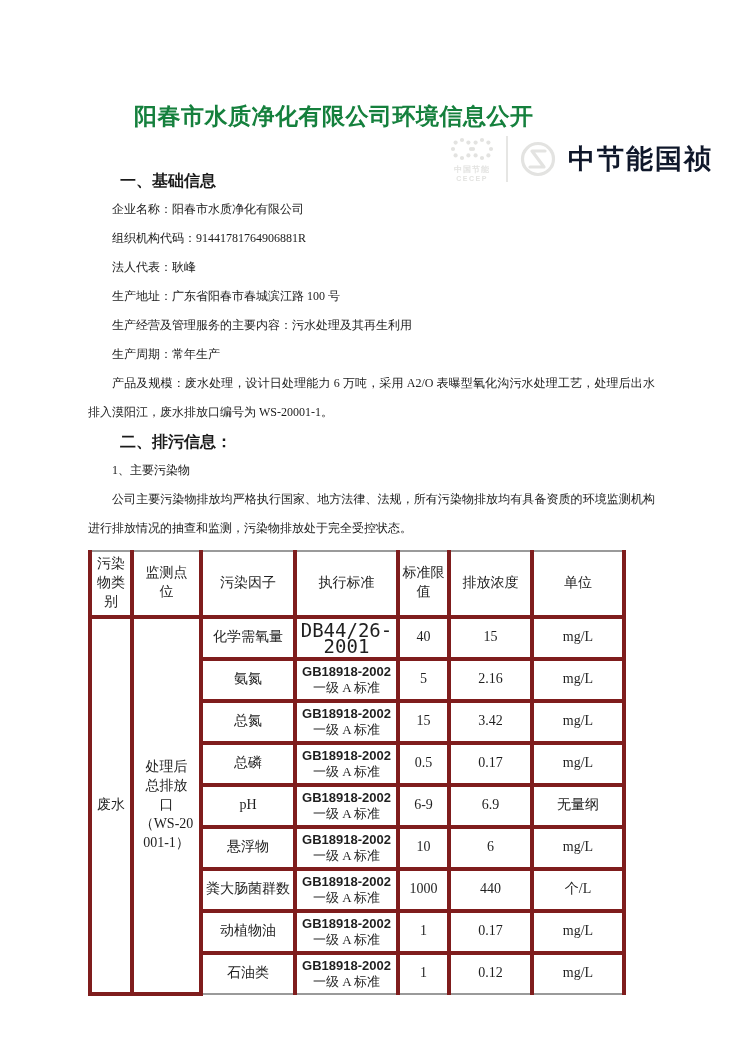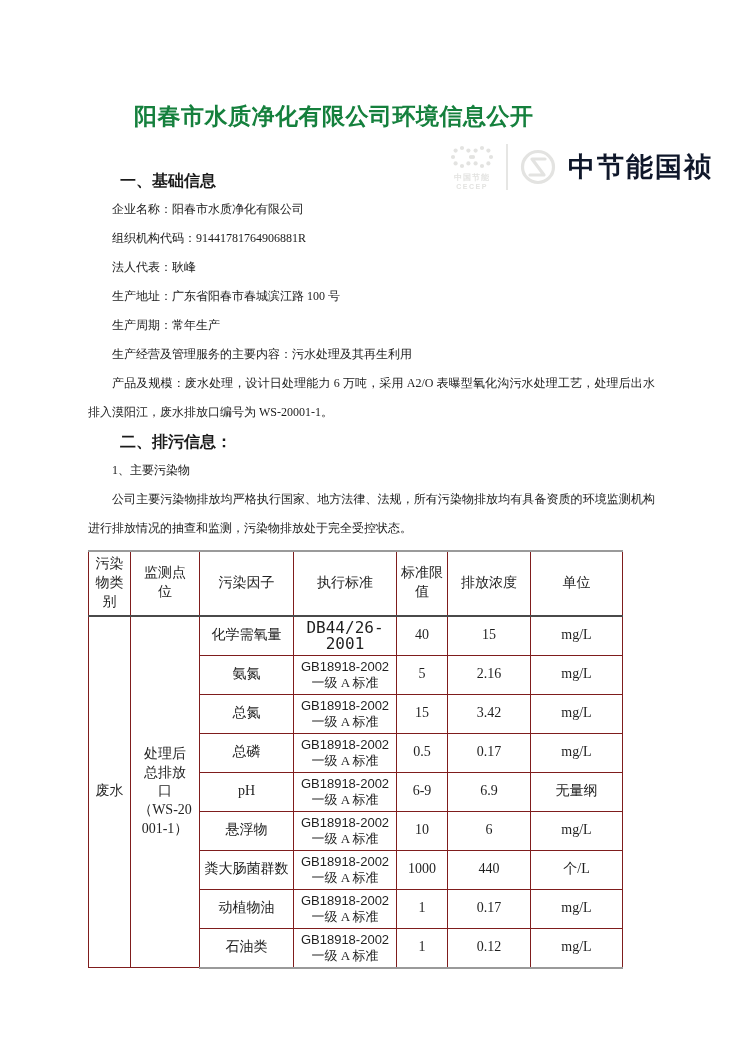--- a/index.html
+++ b/index.html
@@ -8,21 +8,21 @@
     width: 743px; height: 1050px;
     font-family: "Liberation Serif", "DejaVu Serif", serif;
     color: #1a1a1a;
     position: relative;
     overflow: hidden;
   }
   .page { width: 743px; height: 1050px; position: relative; background: #ffffff; }
 
   
   .brand {
-    position: absolute; top: 44px; right: 30px;
+    position: absolute; top: 36px; right: 30px;
     display: flex; align-items: center; gap: 10px;
     color: #e3e3e1;
   }
   .cecep-mark { display: flex; flex-direction: column; align-items: center; width: 48px; }
   .cecep-mark .cn { font-family: "Liberation Sans", sans-serif; font-size: 8px; font-weight: bold; letter-spacing: 1px; line-height: 9px; }
   .cecep-mark .en { font-family: "Liberation Sans", sans-serif; font-size: 7px; font-weight: bold; letter-spacing: 1.5px; line-height: 9px; }
   .brand-divider { width: 2px; height: 46px; background: #e6e6e4; }
   .zring { width: 40px; height: 40px; }
   .brand-name {
     font-family: "Liberation Sans", sans-serif;
@@ -46,37 +46,37 @@
     margin-top: 15px; text-align: center;
     font-size: 15px; color: #1f1f1f; line-height: 22px;
   }
   table.pollutants {
     margin-top: 7px;
     border-collapse: collapse; table-layout: fixed;
     width: 534px;
     font-size: 14px; color: #1f1f1f;
   }
   table.pollutants th, table.pollutants td {
-    border: 1px solid #7f1d1d;
+    border: 4px solid #7f1d1d;
     text-align: center; vertical-align: middle;
     padding: 3px 2px; line-height: 1.35;
     font-weight: normal;
   }
   table.pollutants thead th { height: 56px; border-top: 2.5px solid #9a9a9a; border-bottom: 2px solid #4a4a4a; }
   table.pollutants tr.last td { border-bottom: 2.5px solid #9a9a9a; }
   table.pollutants td { height: 32px; }
   .pre { white-space: pre-line; }
   .std-code {
     display: block;
     font-family: "Liberation Sans", sans-serif;
-    font-weight: normal; font-size: 13px; line-height: 16px;
+    font-weight: bold; font-size: 13px; line-height: 16px;
   }
   .std-code.plain {
     font-family: "DejaVu Sans Mono", "Liberation Mono", monospace;
-    font-weight: normal; font-size: 16px;
+    font-weight: normal; font-size: 19px;
   }
   .std-grade { display: block; font-size: 13px; line-height: 16px; }
   .std-grade:empty { display: none; }
   td.num { font-family: "Liberation Serif", serif; }
 </style>
 </head>
 <body>
 
 <div class="page">
 
@@ -114,22 +114,22 @@
   </div>
 
   <div class="content">
     <h1 class="doc-title">阳春市水质净化有限公司环境信息公开</h1>
 
     <h2 class="sec-heading first">一、基础信息</h2>
     <p class="doc-p">企业名称：阳春市水质净化有限公司</p>
     <p class="doc-p">组织机构代码：91441781764906881R</p>
     <p class="doc-p">法人代表：耿峰</p>
     <p class="doc-p">生产地址：广东省阳春市春城滨江路 100 号</p>
+    <p class="doc-p">生产经营及管理服务的主要内容：污水处理及其再生利用</p>
     <p class="doc-p">生产周期：常年生产</p>
-    <p class="doc-p">生产经营及管理服务的主要内容：污水处理及其再生利用</p>
     <p class="doc-p">产品及规模：废水处理，设计日处理能力 6 万吨，采用 A2/O 表曝型氧化沟污水处理工艺，处理后出水排入漠阳江，废水排放口编号为 WS-20001-1。</p>
 
     <h2 class="sec-heading">二、排污信息：</h2>
     <p class="doc-p">1、主要污染物</p>
     <p class="doc-p">公司主要污染物排放均严格执行国家、地方法律、法规，所有污染物排放均有具备资质的环境监测机构进行排放情况的抽查和监测，污染物排放处于完全受控状态。</p>
 
 
     <table class="pollutants">
       <colgroup>
         <col style="width:42px">

